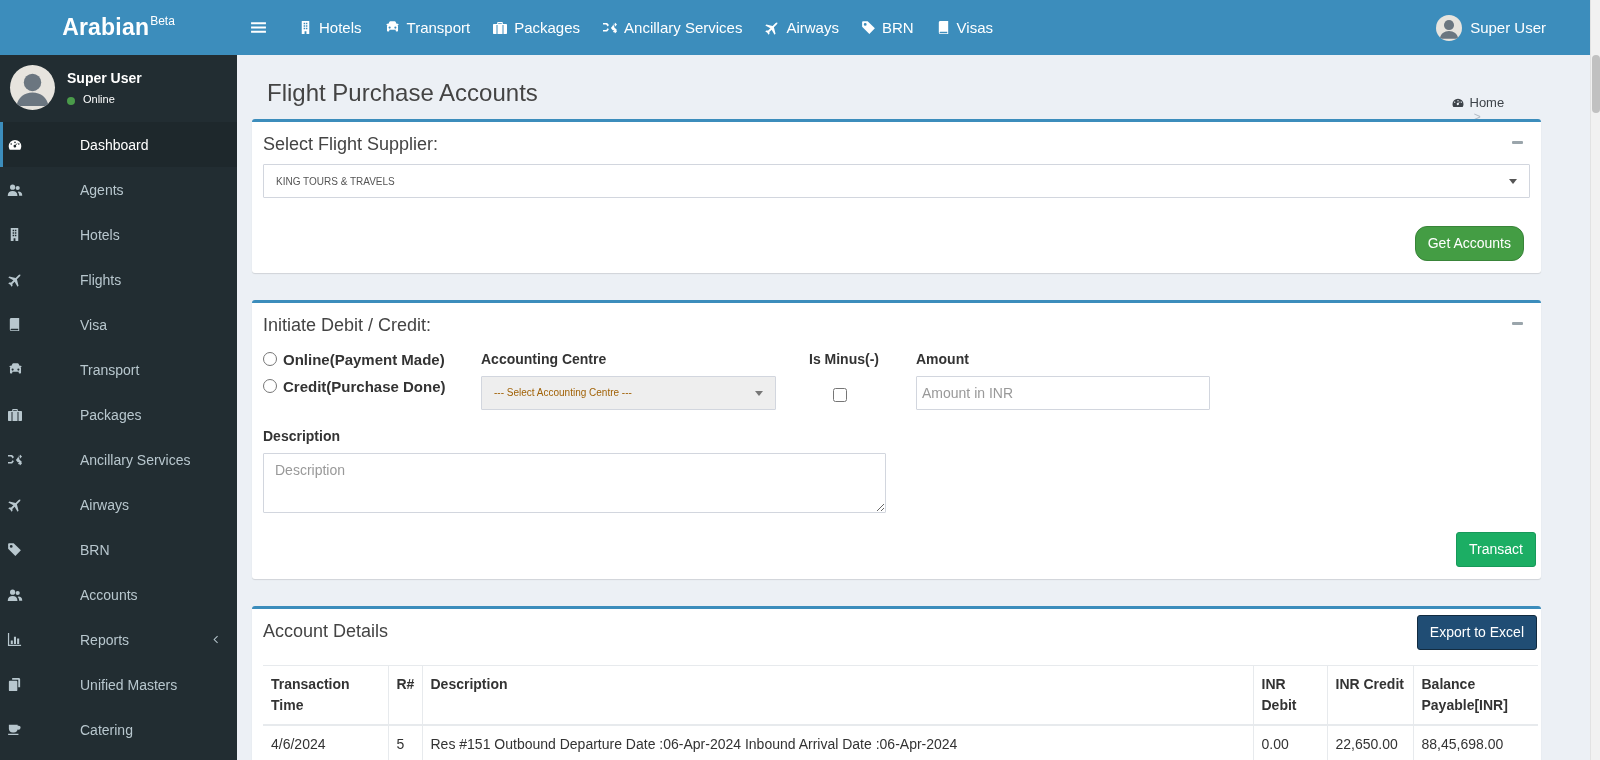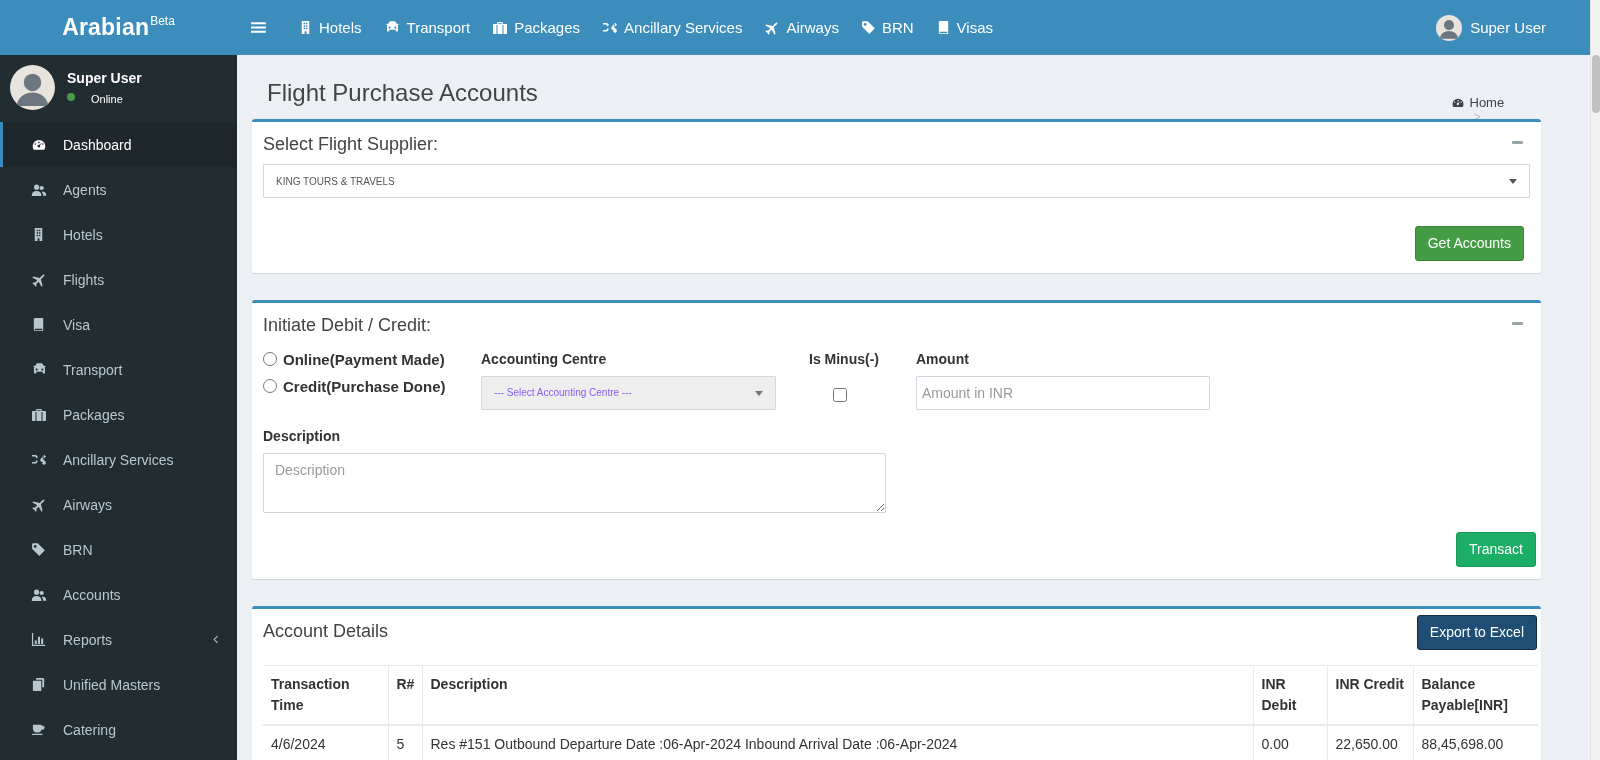--- a/index.html
+++ b/index.html
@@ -25,24 +25,24 @@
   .topbar-user { position: absolute; right: 54px; top: 0; height: 55px; display: flex; align-items: center; gap: 8px; color: #fff; font-size: 15px; cursor: pointer; }
   .avatar-sm { width: 26px; height: 26px; border-radius: 50%; background: #e7e4de; overflow: hidden; position: relative; }
   .avatar-lg { width: 45px; height: 45px; border-radius: 50%; background: #e7e4de; overflow: hidden; position: relative; flex: 0 0 auto; }
   .avatar-sm svg, .avatar-lg svg { position: absolute; left: 0; top: 0; width: 100%; height: 100%; }
 
   
   .sidebar { position: absolute; left: 0; top: 55px; width: 237px; height: 705px; background: #222d32; z-index: 5; }
   .user-panel { display: flex; gap: 12px; padding: 10px 10px 12px 10px; align-items: center; }
   .user-panel-info { color: #fff; }
   .user-name { font-size: 14px; font-weight: bold; margin-bottom: 7px; }
-  .user-status { display: flex; align-items: flex-start; gap: 16px; font-size: 11px; color: #fff; cursor: pointer; }
+  .user-status { display: flex; align-items: flex-end; gap: 8px; font-size: 11px; color: #fff; cursor: pointer; }
   .status-dot { width: 8px; height: 8px; border-radius: 50%; background: #4a9b4a; }
   .smenu { list-style: none; }
-  .sm-item { display: flex; align-items: center; height: 45px; padding-left: 28px; border-left: 3px solid transparent; color: #b8c7ce; font-size: 14px; cursor: pointer; }
+  .sm-item { display: flex; align-items: center; height: 45px; padding-left: 4px; border-left: 3px solid transparent; color: #b8c7ce; font-size: 14px; cursor: pointer; gap: 41px; }
   .sm-item.active { background: #1e282c; border-left-color: #3c8dbc; color: #fff; }
   .sm-icon { width: 28px; display: flex; justify-content: flex-start; }
   .sm-label { margin-left: 4px; }
   .sm-chevron { margin-left: auto; margin-right: 16px; color: #b8c7ce; }
 
   
   .content { position: absolute; left: 237px; top: 55px; width: 1353px; height: 705px; background: #ecf0f5; }
   .content-header { position: relative; height: 64px; }
   .page-title { position: absolute; left: 30px; top: 24px; font-size: 24px; font-weight: normal; color: #444; }
   .breadcrumb { position: absolute; right: 57px; top: 40px; display: flex; align-items: center; font-size: 13px; color: #8d97a1; flex-direction: column; }
@@ -52,28 +52,28 @@
   .bc-active { color: #8d97a1; }
 
   .box { margin: 0 49px 27px 15px; background: #fff; border-top: 3px solid #3c8dbc; border-radius: 3px; box-shadow: 0 1px 1px rgba(0,0,0,0.12); position: relative; }
   .box-header { padding: 12px 11px 9px 11px; }
   .box-title { font-size: 18px; font-weight: normal; color: #444; }
   .collapse-tool { position: absolute; right: 18px; top: 19px; width: 11px; height: 3px; background: #9aa5ab; border-radius: 1px; cursor: pointer; }
 
   
   .fselect { height: 34px; border: 1px solid #d2d6de; background: #fff; display: flex; align-items: center; padding: 0 12px; font-size: 10px; color: #555; position: relative; cursor: pointer; border-radius: 1px; }
   .fselect .caret { position: absolute; right: 12px; top: 50%; margin-top: -2px; width: 0; height: 0; border-left: 4.5px solid transparent; border-right: 4.5px solid transparent; border-top: 5px solid #555; }
-  .fselect.disabled { background: #eee; color: #8b5cf6; text-align: center; }
+  .fselect.disabled { background: #eee; color: #a16207; text-align: center; }
   .fselect.disabled .caret { border-top-color: #777; }
 
   .supplier-select { margin: 0 11px; }
   .box-footer-row { display: flex; justify-content: flex-end; }
 
   .btn { display: inline-block; border-radius: 3px; font-size: 14px; color: #fff; padding: 7px 12px; cursor: pointer; line-height: 1.35; border: 1px solid transparent; }
-  .btn-get-accounts { background: #449d44; border-color: #398439; margin: 28px 17px 12px 0; }
+  .btn-get-accounts { background: #449d44; border-color: #398439; margin: 28px 17px 12px 0; border-radius: 12px; }
   .btn-transact { background: #1cae64; border-color: #17995a; margin: 15px 5px 12px 0; }
   .btn-export { background: #204d74; border-color: #122b40; position: absolute; right: 4px; top: 6px; }
 
   
   .dc-form { display: flex; padding: 0 11px; margin-top: 6px; }
   .dc-col-radios { width: 218px; }
   .radio-row { display: flex; align-items: center; gap: 6px; margin-bottom: 10px; }
   .radio-row input { width: 14px; height: 14px; }
   .radio-label { font-size: 15px; font-weight: bold; color: #333; }
   .field-label { display: block; font-size: 14px; font-weight: bold; color: #333; margin-bottom: 9px; }

